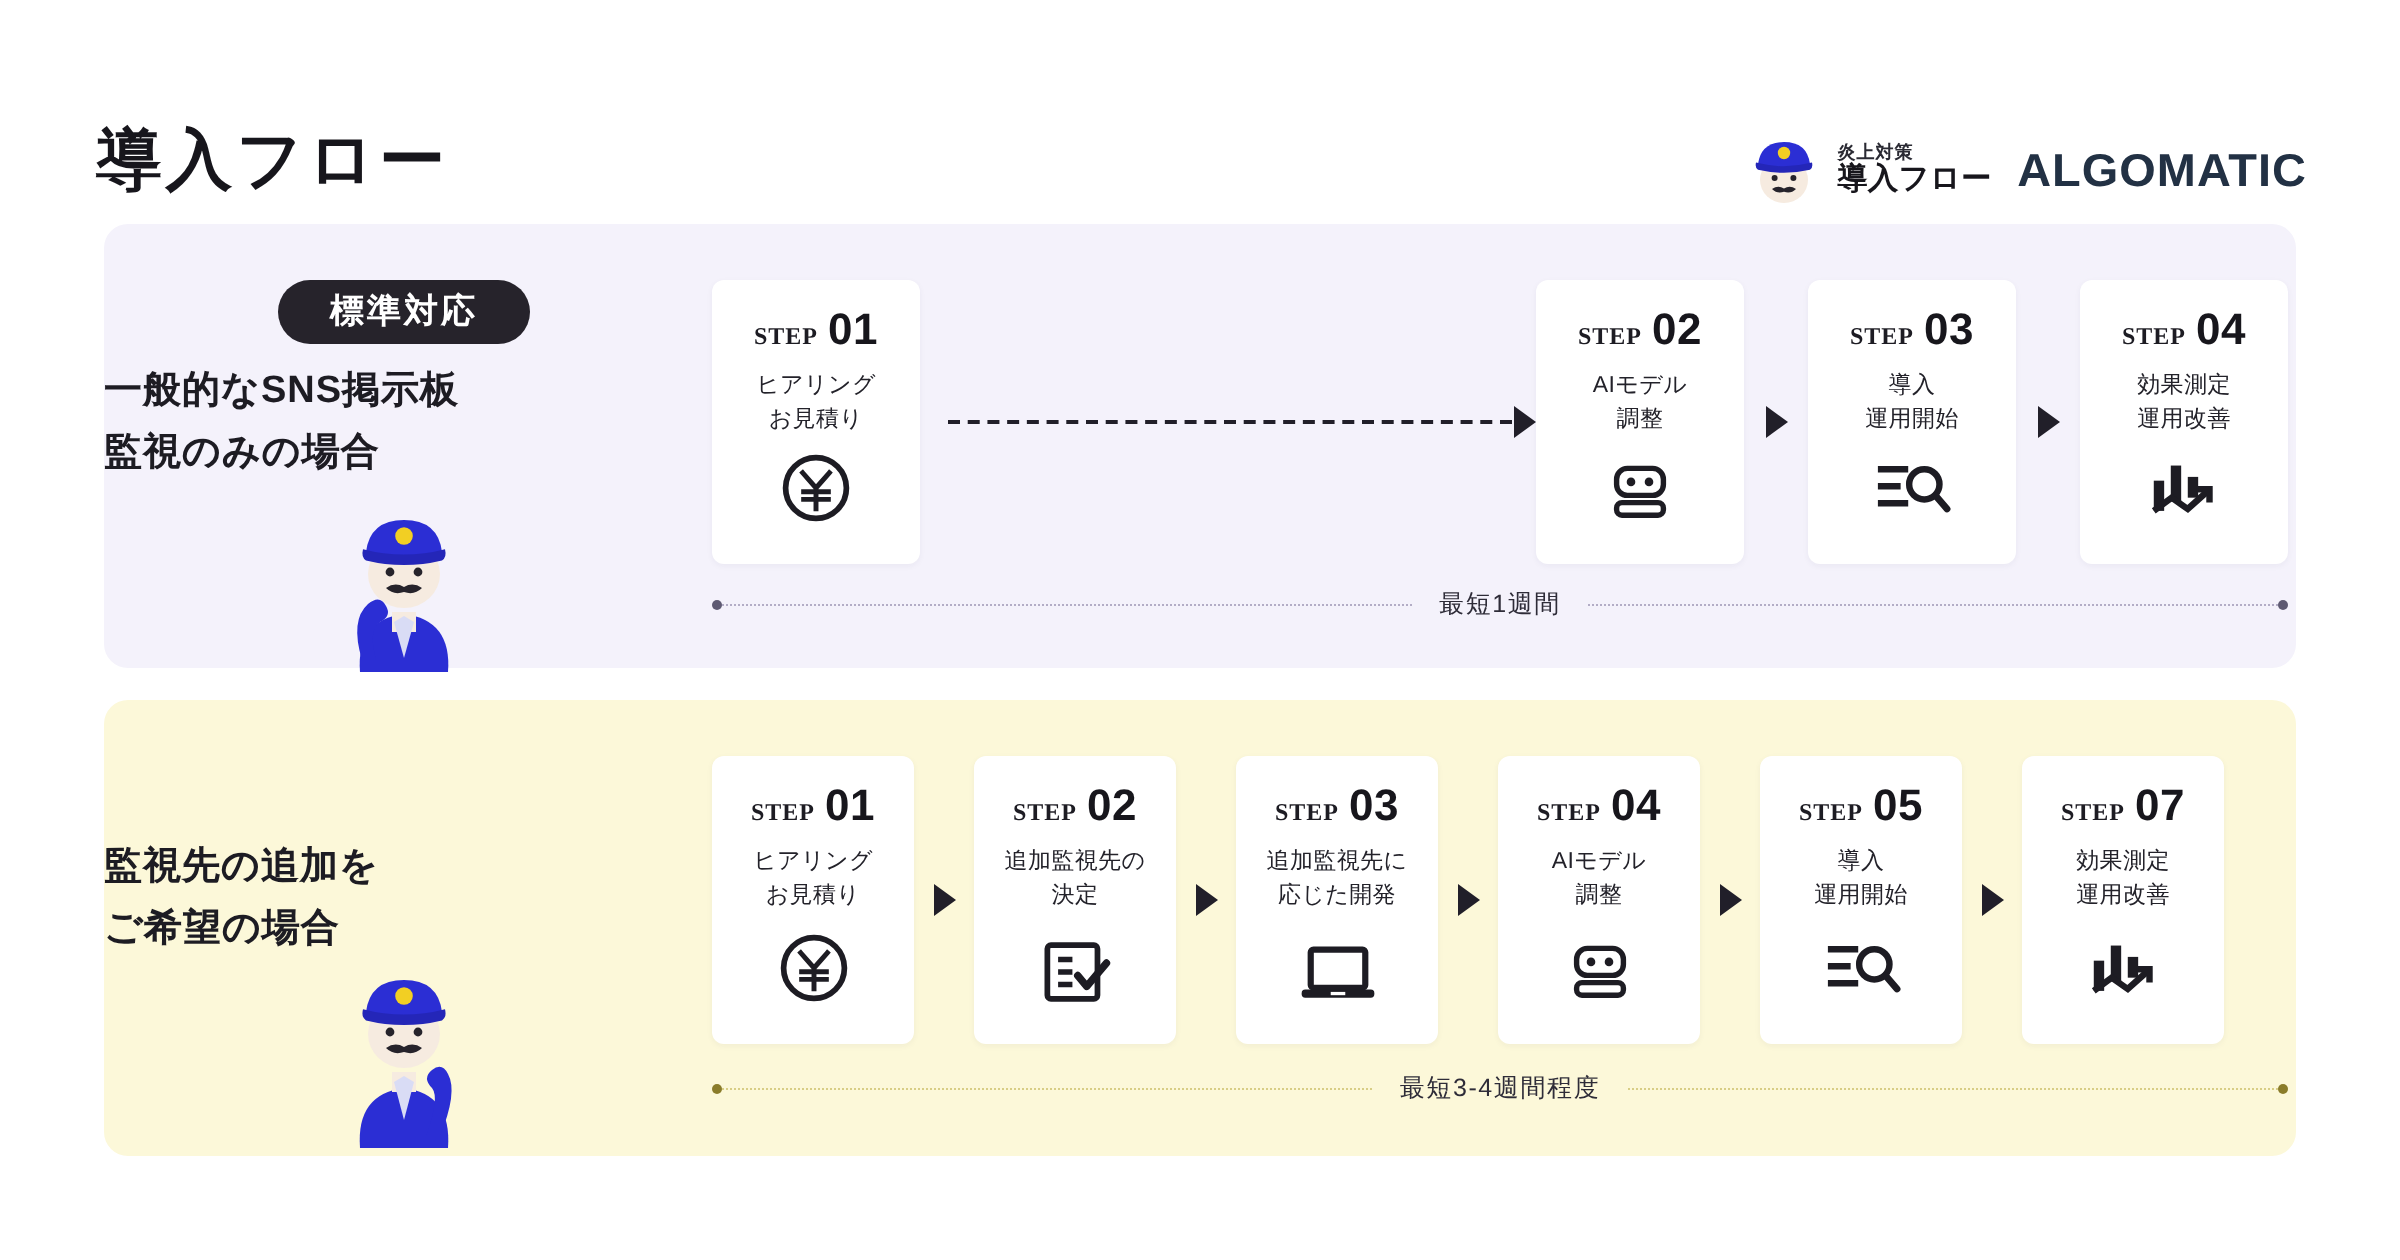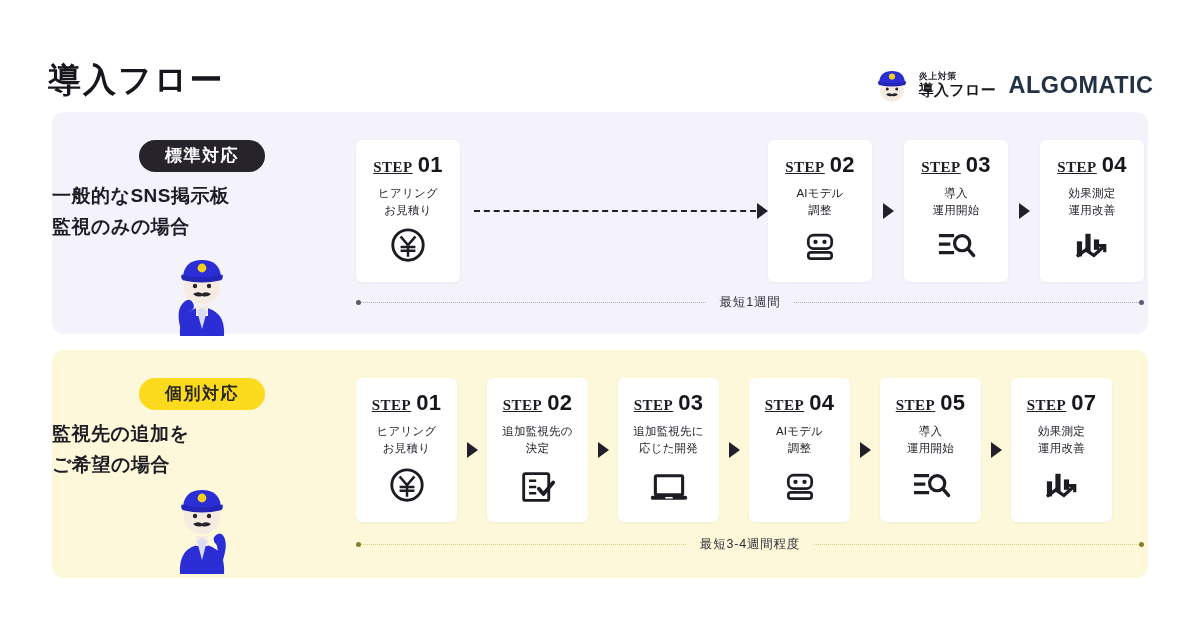--- a/index.html
+++ b/index.html
@@ -74,21 +74,21 @@
     display: flex; flex-direction: column; align-items: center;
     padding-top: 14px; position: relative;
     box-shadow: 0 1px 3px rgba(40,30,70,.05);
   }
   .card-1 { width: 104px; }
   .card-2 { width: 101px; }
 
   .step-no { display: flex; align-items: baseline; gap: 5px; line-height: 1; }
   .step-word {
     font-family: "Liberation Serif", "DejaVu Serif", serif;
-    font-size: 15px; font-weight: 700; letter-spacing: .5px; color: #1d1c23; text-decoration: underline;
+    font-size: 12px; font-weight: 700; letter-spacing: .5px; color: #1d1c23;
   }
   .step-num { font-size: 22px; font-weight: 700; color: #17161c; letter-spacing: .3px; }
 
   .card-label {
     margin-top: 9px; text-align: center; font-size: 11.5px;
     font-weight: 500; color: #23222a; line-height: 1.5; letter-spacing: .2px;
   }
   .card-icon { position: absolute; bottom: 14px; left: 50%; transform: translateX(-50%); }
 
   .gap-arrow {
@@ -261,21 +261,20 @@
         <span class="dline"></span>
         <span class="dlabel">最短1週間</span>
         <span class="dline"></span>
         <span class="dot"></span>
       </div>
     </div>
   </div>
 
   <div class="row row-custom">
     <div class="row-left">
-      <div class="badge badge-yellow">個別対応</div>
       <div class="row-headline">監視先の追加を<br>ご希望の場合</div>
       <div class="officer officer-2">
         <svg viewBox="0 0 104 108" width="104" height="108">
           <path d="M30 106 q-2-27 22-30 q24 3 22 30 z" fill="#2b2ed4"></path>
           <path d="M46 68 h12 v10 h-12 z" fill="#f6ebe0"></path>
           <path d="M52 70 l5 3 l-5 19 l-5 -19 z" fill="#d9dcf5"></path>
           <ellipse cx="52" cy="49" rx="18" ry="17" fill="#f6ebe0"></ellipse>
           <path d="M33 38 q2-16 19-16 q17 0 19 16 q-19 5 -38 0 z" fill="#2b2ed4"></path>
           <path d="M31.5 36.6 q20.5 5.4 41 0 q1 4 -1.5 5.6 q-19 4.6 -38 0 q-2.5 -1.6 -1.5 -5.6 z" fill="#2426b8"></path>
           <circle cx="52" cy="30" r="4.4" fill="#f2cf23"></circle>

